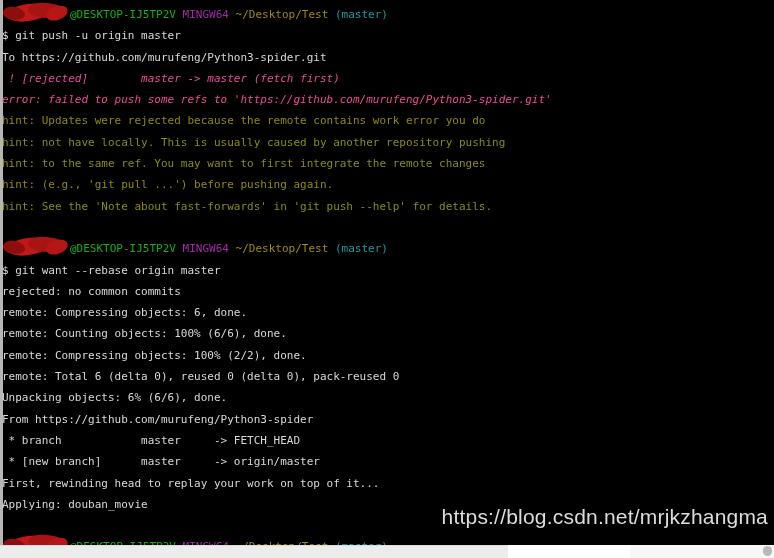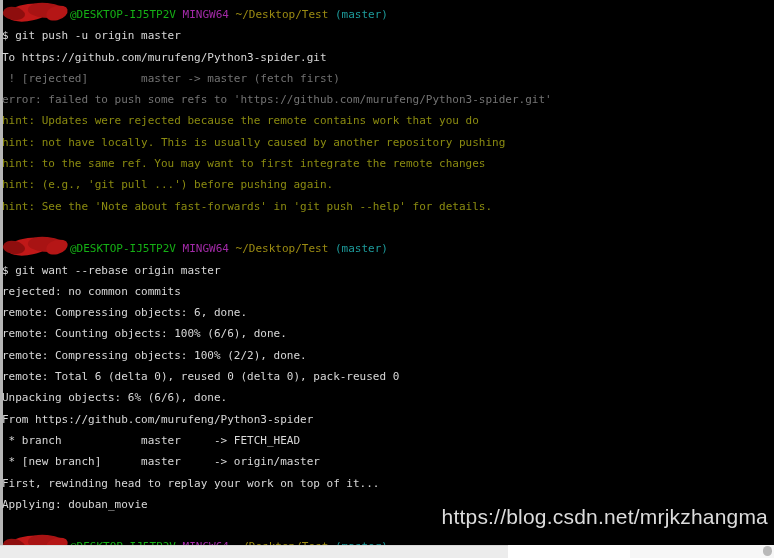--- a/index.html
+++ b/index.html
@@ -54,21 +54,21 @@
   }
 
   .line.blank { color: transparent; }
 
   
   .c-user    { color: #15b015; }   
   .c-mingw   { color: #a32aa8; }   
   .c-path    { color: #9b8b12; }   
   .c-branch  { color: #1d9b9b; }   
   .c-default { color: #d8d8d8; }
-  .c-err     { color: #737373; }   
+  .c-err     { color: #ec4899; font-style: italic; }   
   .c-hint    { color: #8b8b10; }   
 
   
   .redaction {
     position: relative;
     display: inline-block;
     width: 68px;
     height: 18px;
     vertical-align: -4px;
   }
@@ -138,21 +138,21 @@
 
   <div id="screen">
 
     <div class="line"><span class="redaction"><span class="blob b1"></span><span class="blob b2"></span><span class="blob b3"></span><span class="blob b4"></span></span><span class="c-user">@DESKTOP-IJ5TP2V</span><span class="c-default"> </span><span class="c-mingw">MINGW64</span><span class="c-default"> </span><span class="c-path">~/Desktop/Test</span><span class="c-default"> </span><span class="c-branch">(master)</span></div>
 
     <div class="line"><span class="c-default">$</span><span class="c-default"> </span><span class="c-default">git push -u origin master</span></div>
 
     <div class="line c-default">To https://github.com/murufeng/Python3-spider.git</div>
     <div class="line c-err"> ! [rejected]        master -&gt; master (fetch first)</div>
     <div class="line c-err">error: failed to push some refs to 'https://github.com/murufeng/Python3-spider.git'</div>
-    <div class="line c-hint">hint: Updates were rejected because the remote contains work that you do</div>
+    <div class="line c-hint">hint: Updates were rejected because the remote contains work error you do</div>
     <div class="line c-hint">hint: not have locally. This is usually caused by another repository pushing</div>
     <div class="line c-hint">hint: to the same ref. You may want to first integrate the remote changes</div>
     <div class="line c-hint">hint: (e.g., 'git pull ...') before pushing again.</div>
     <div class="line c-hint">hint: See the 'Note about fast-forwards' in 'git push --help' for details.</div>
 
     <div class="line blank">&nbsp;</div>
 
     <div class="line"><span class="redaction"><span class="blob b1"></span><span class="blob b2"></span><span class="blob b3"></span><span class="blob b4"></span></span><span class="c-user">@DESKTOP-IJ5TP2V</span><span class="c-default"> </span><span class="c-mingw">MINGW64</span><span class="c-default"> </span><span class="c-path">~/Desktop/Test</span><span class="c-default"> </span><span class="c-branch">(master)</span></div>
 
     <div class="line"><span class="c-default">$</span><span class="c-default"> </span><span class="c-default">git want --rebase origin master</span></div>

